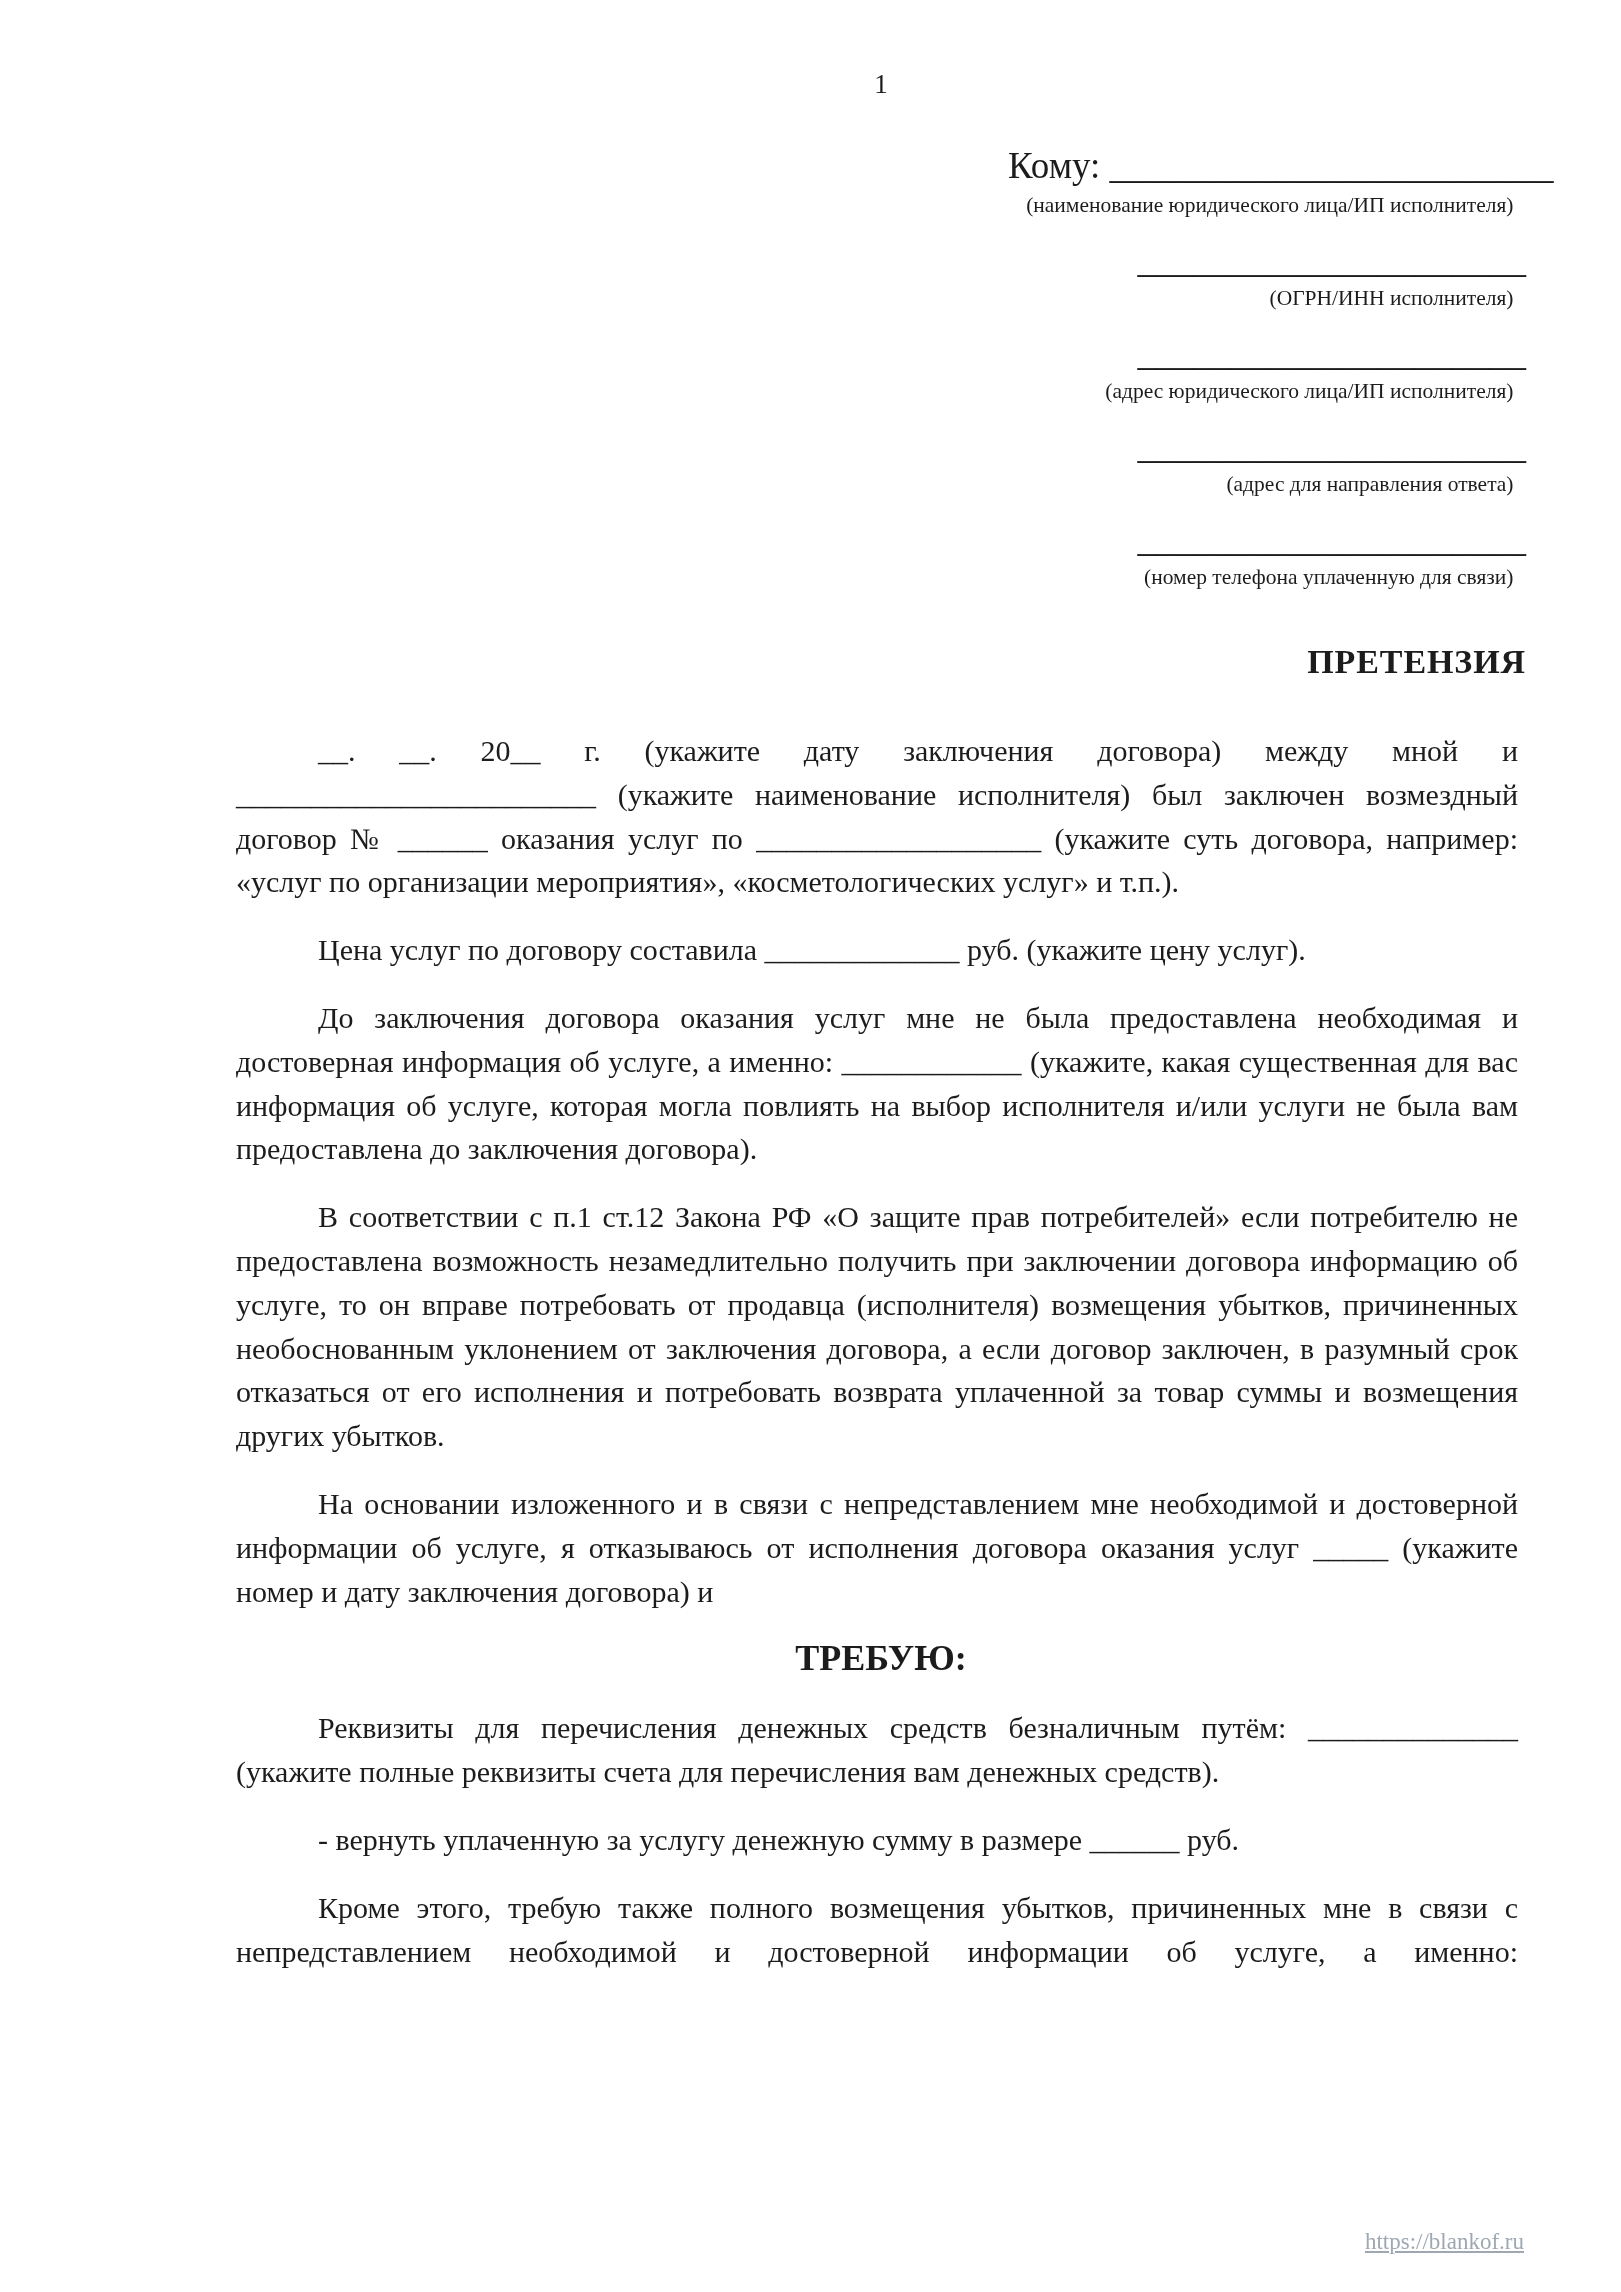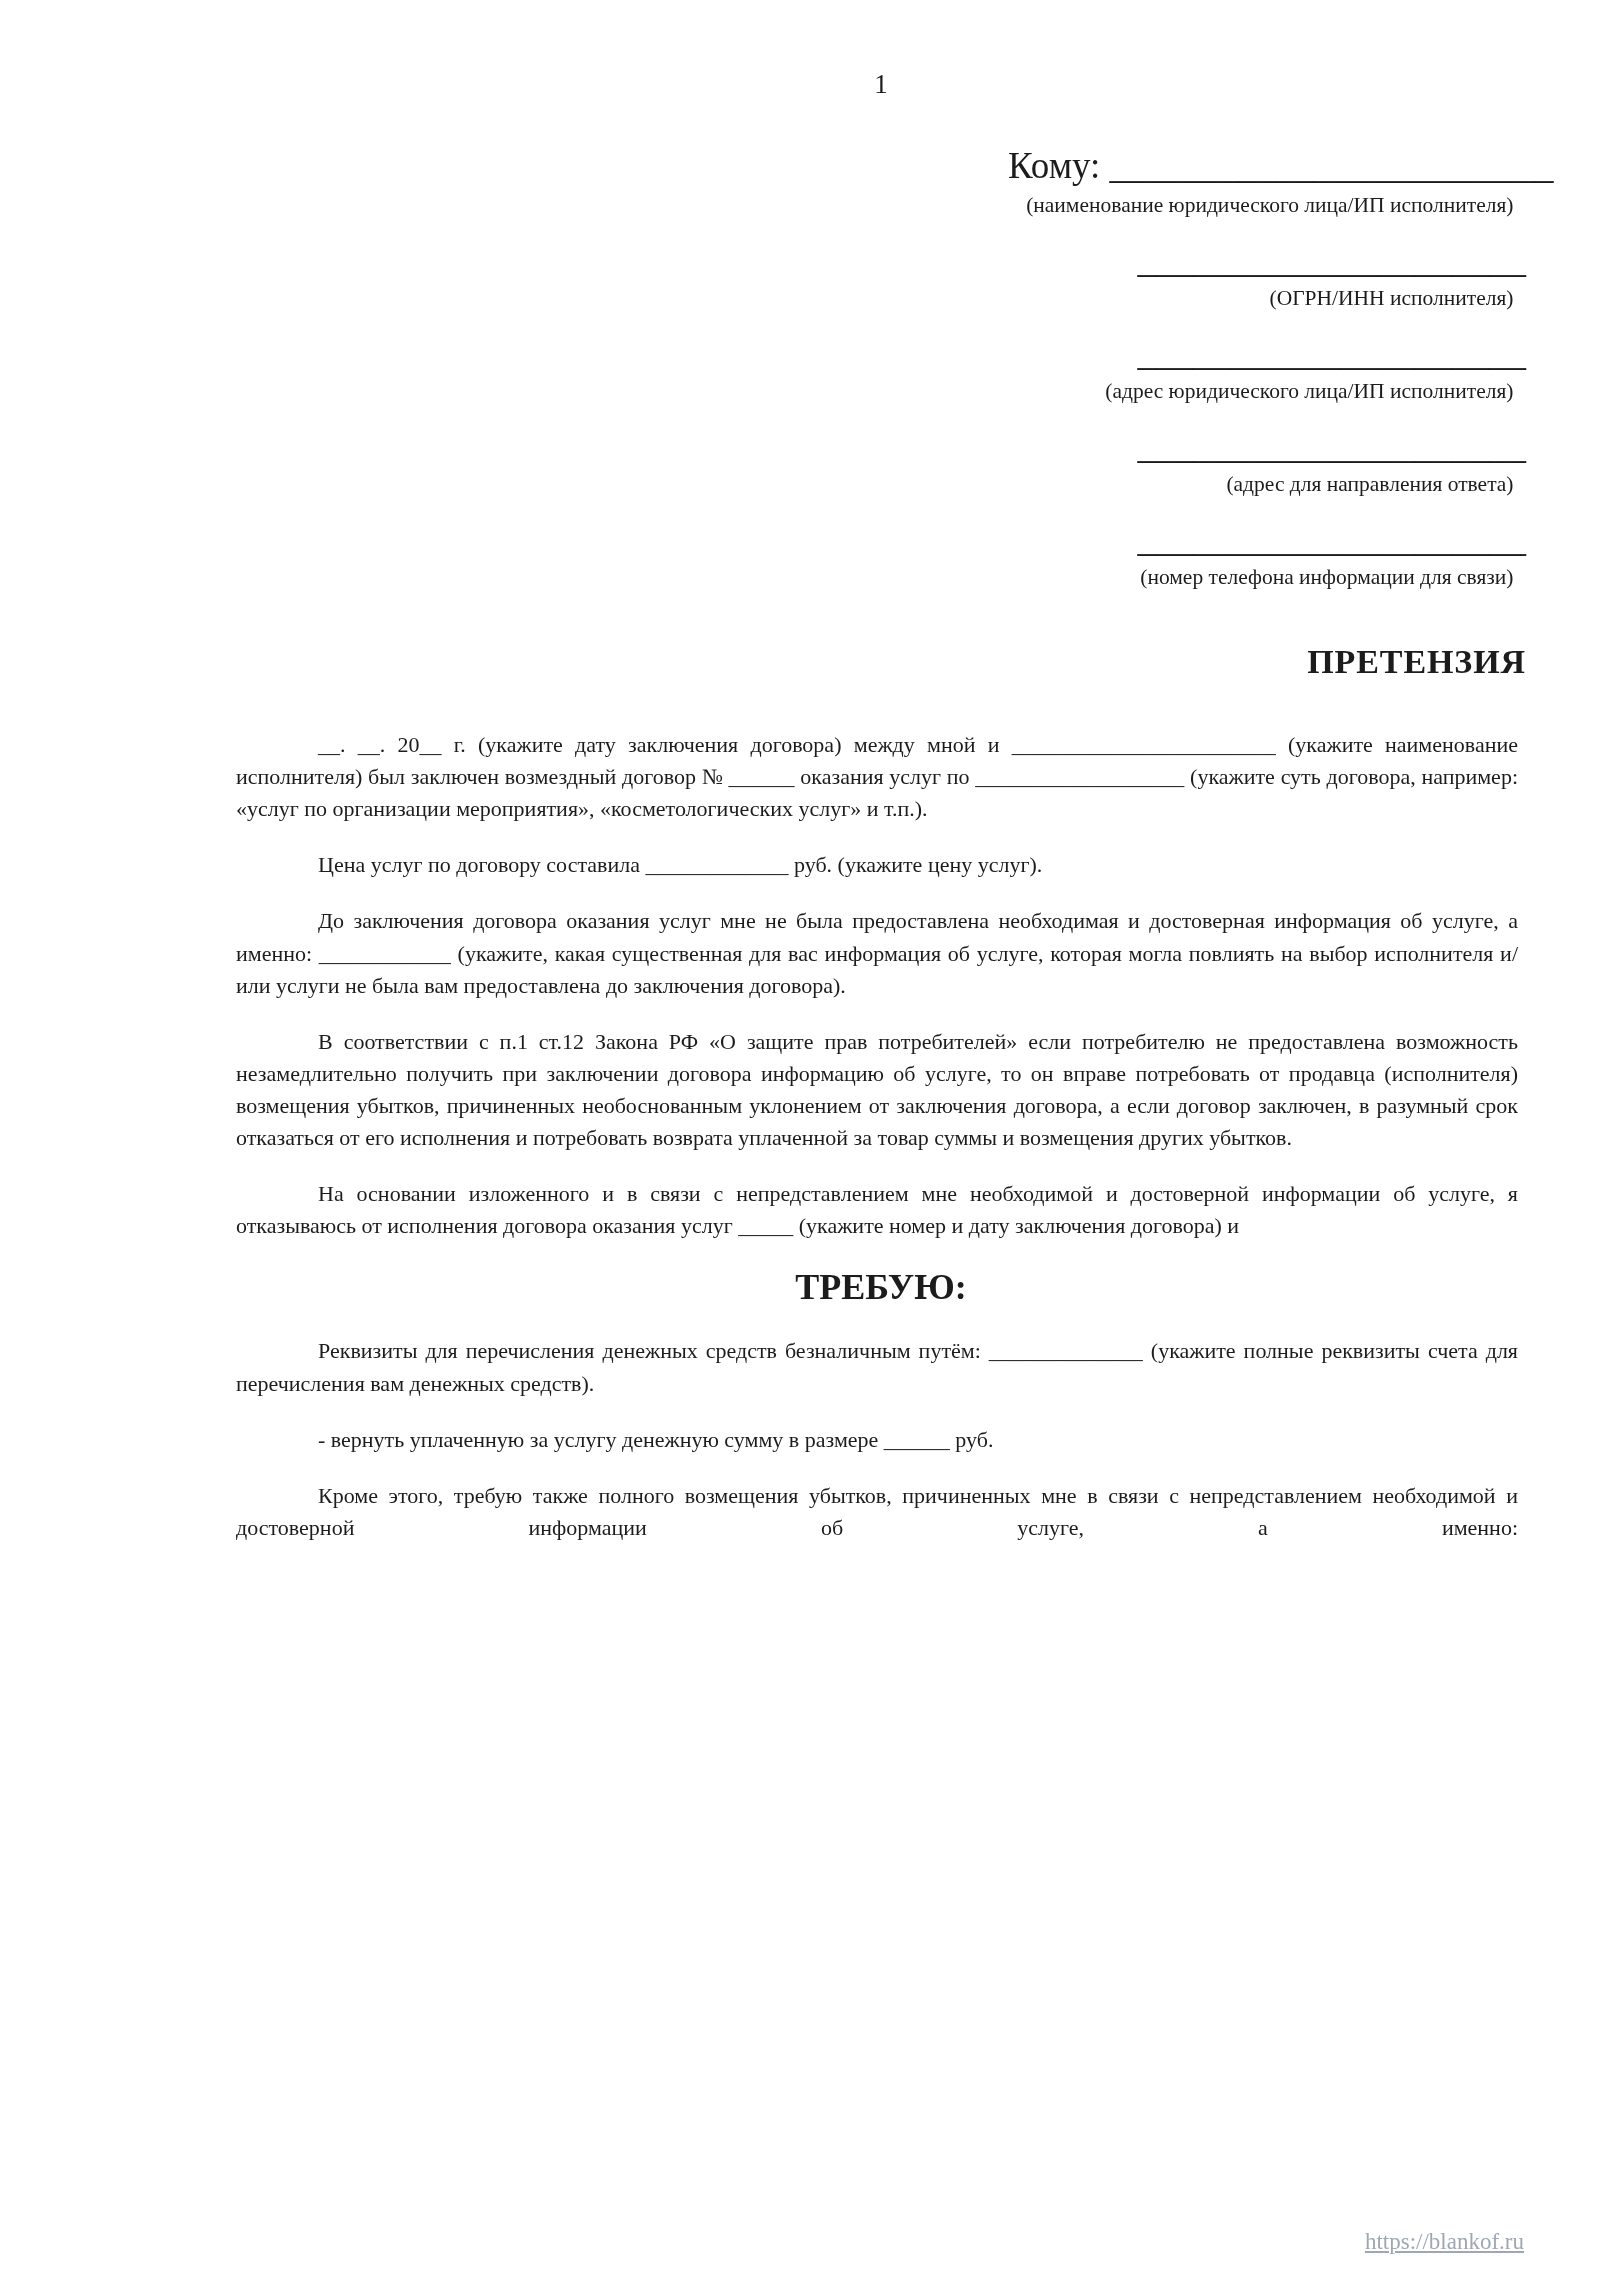--- a/index.html
+++ b/index.html
@@ -40,21 +40,21 @@
     margin-top: 2px;
   }
   .doc-title {
     font-size: 34px;
     font-weight: bold;
     text-align: right;
     letter-spacing: 0.9px;
     margin: 52px 0 48px 0;
   }
   .para {
-    font-size: 22px;
+    font-size: 30px;
     line-height: 1.46;
     text-align: justify;
     text-indent: 82px;
     margin: 0 8px 24px 0;
   }
   .para.cont { text-align-last: justify; }
   .demand-heading {
     font-size: 36px;
     font-weight: bold;
     text-align: center;
@@ -95,21 +95,21 @@
     </div>
 
 
     <div class="h-row">
       <div class="h-line"><span>_____________________</span></div>
       <div class="h-caption">(адрес для направления ответа)</div>
     </div>
 
     <div class="h-row">
       <div class="h-line"><span>_____________________</span></div>
-      <div class="h-caption">(номер телефона информации для связи)</div>
+      <div class="h-caption">(номер телефона уплаченную для связи)</div>
     </div>
 
   </div>
 
   <div class="doc-title">ПРЕТЕНЗИЯ</div>
 
   <p class="para">__. __. 20__ г. (укажите дату заключения договора) между мной и ________________________ (укажите наименование исполнителя) был заключен возмездный договор № ______ оказания услуг по ___________________ (укажите суть договора, например: «услуг по организации мероприятия», «косметологических услуг» и т.п.).</p>
   <p class="para">Цена услуг по договору составила _____________ руб. (укажите цену услуг).</p>
   <p class="para">До заключения договора оказания услуг мне не была предоставлена необходимая и достоверная информация об услуге, а именно: ____________ (укажите, какая существенная для вас информация об услуге, которая могла повлиять на выбор исполнителя и/или услуги не была вам предоставлена до заключения договора).</p>
   <p class="para">В соответствии с п.1 ст.12 Закона РФ «О защите прав потребителей» если потребителю не предоставлена возможность незамедлительно получить при заключении договора информацию об услуге, то он вправе потребовать от продавца (исполнителя) возмещения убытков, причиненных необоснованным уклонением от заключения договора, а если договор заключен, в разумный срок отказаться от его исполнения и потребовать возврата уплаченной за товар суммы и возмещения других убытков.</p>

